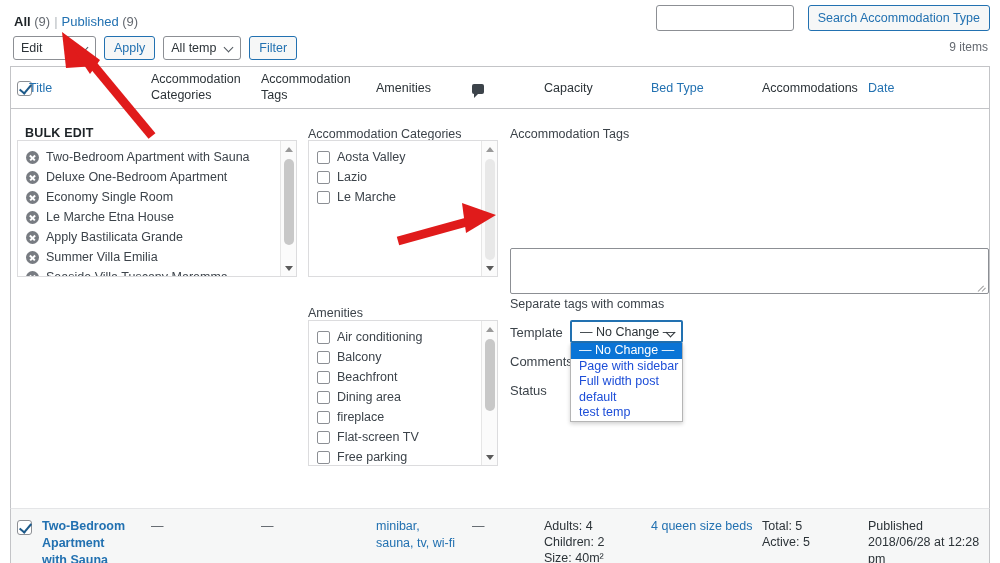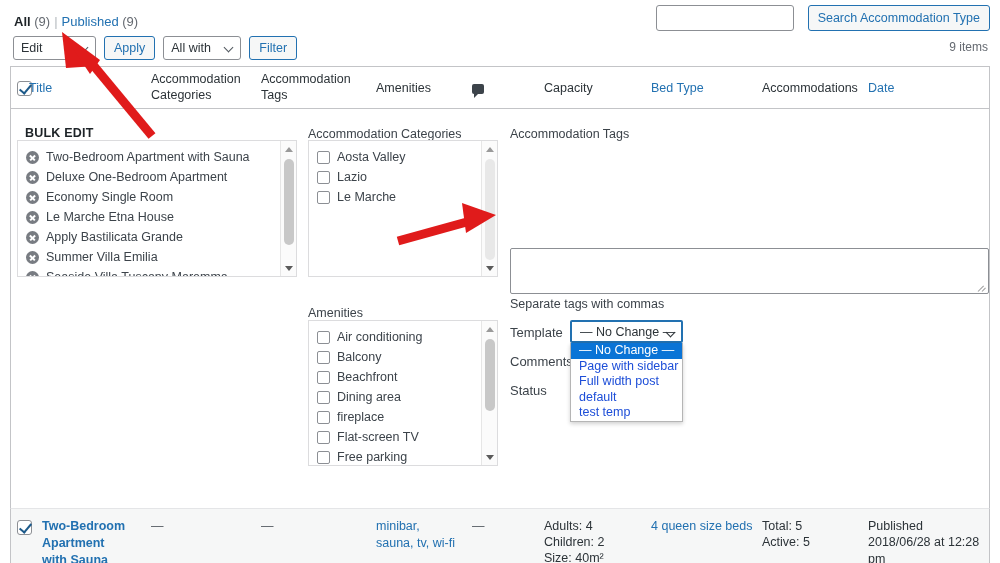--- a/index.html
+++ b/index.html
@@ -441,21 +441,21 @@
   </div>
   <div class="displaying-num">9 items</div>
 
   <div class="tablenav">
     <div class="wp-select" id="bulk-action-select">
       <span>Edit</span>
       <span class="chev"></span>
     </div>
     <button class="btn-secondary">Apply</button>
     <div class="wp-select" id="date-filter-select">
-      <span>All with</span>
+      <span>All temp</span>
       <span class="chev"></span>
     </div>
     <button class="btn-secondary">Filter</button>
   </div>
 
   <div class="wp-table">
 
     <div class="thead">
       <span class="th th-cb">
         <span class="cb checked"></span>

